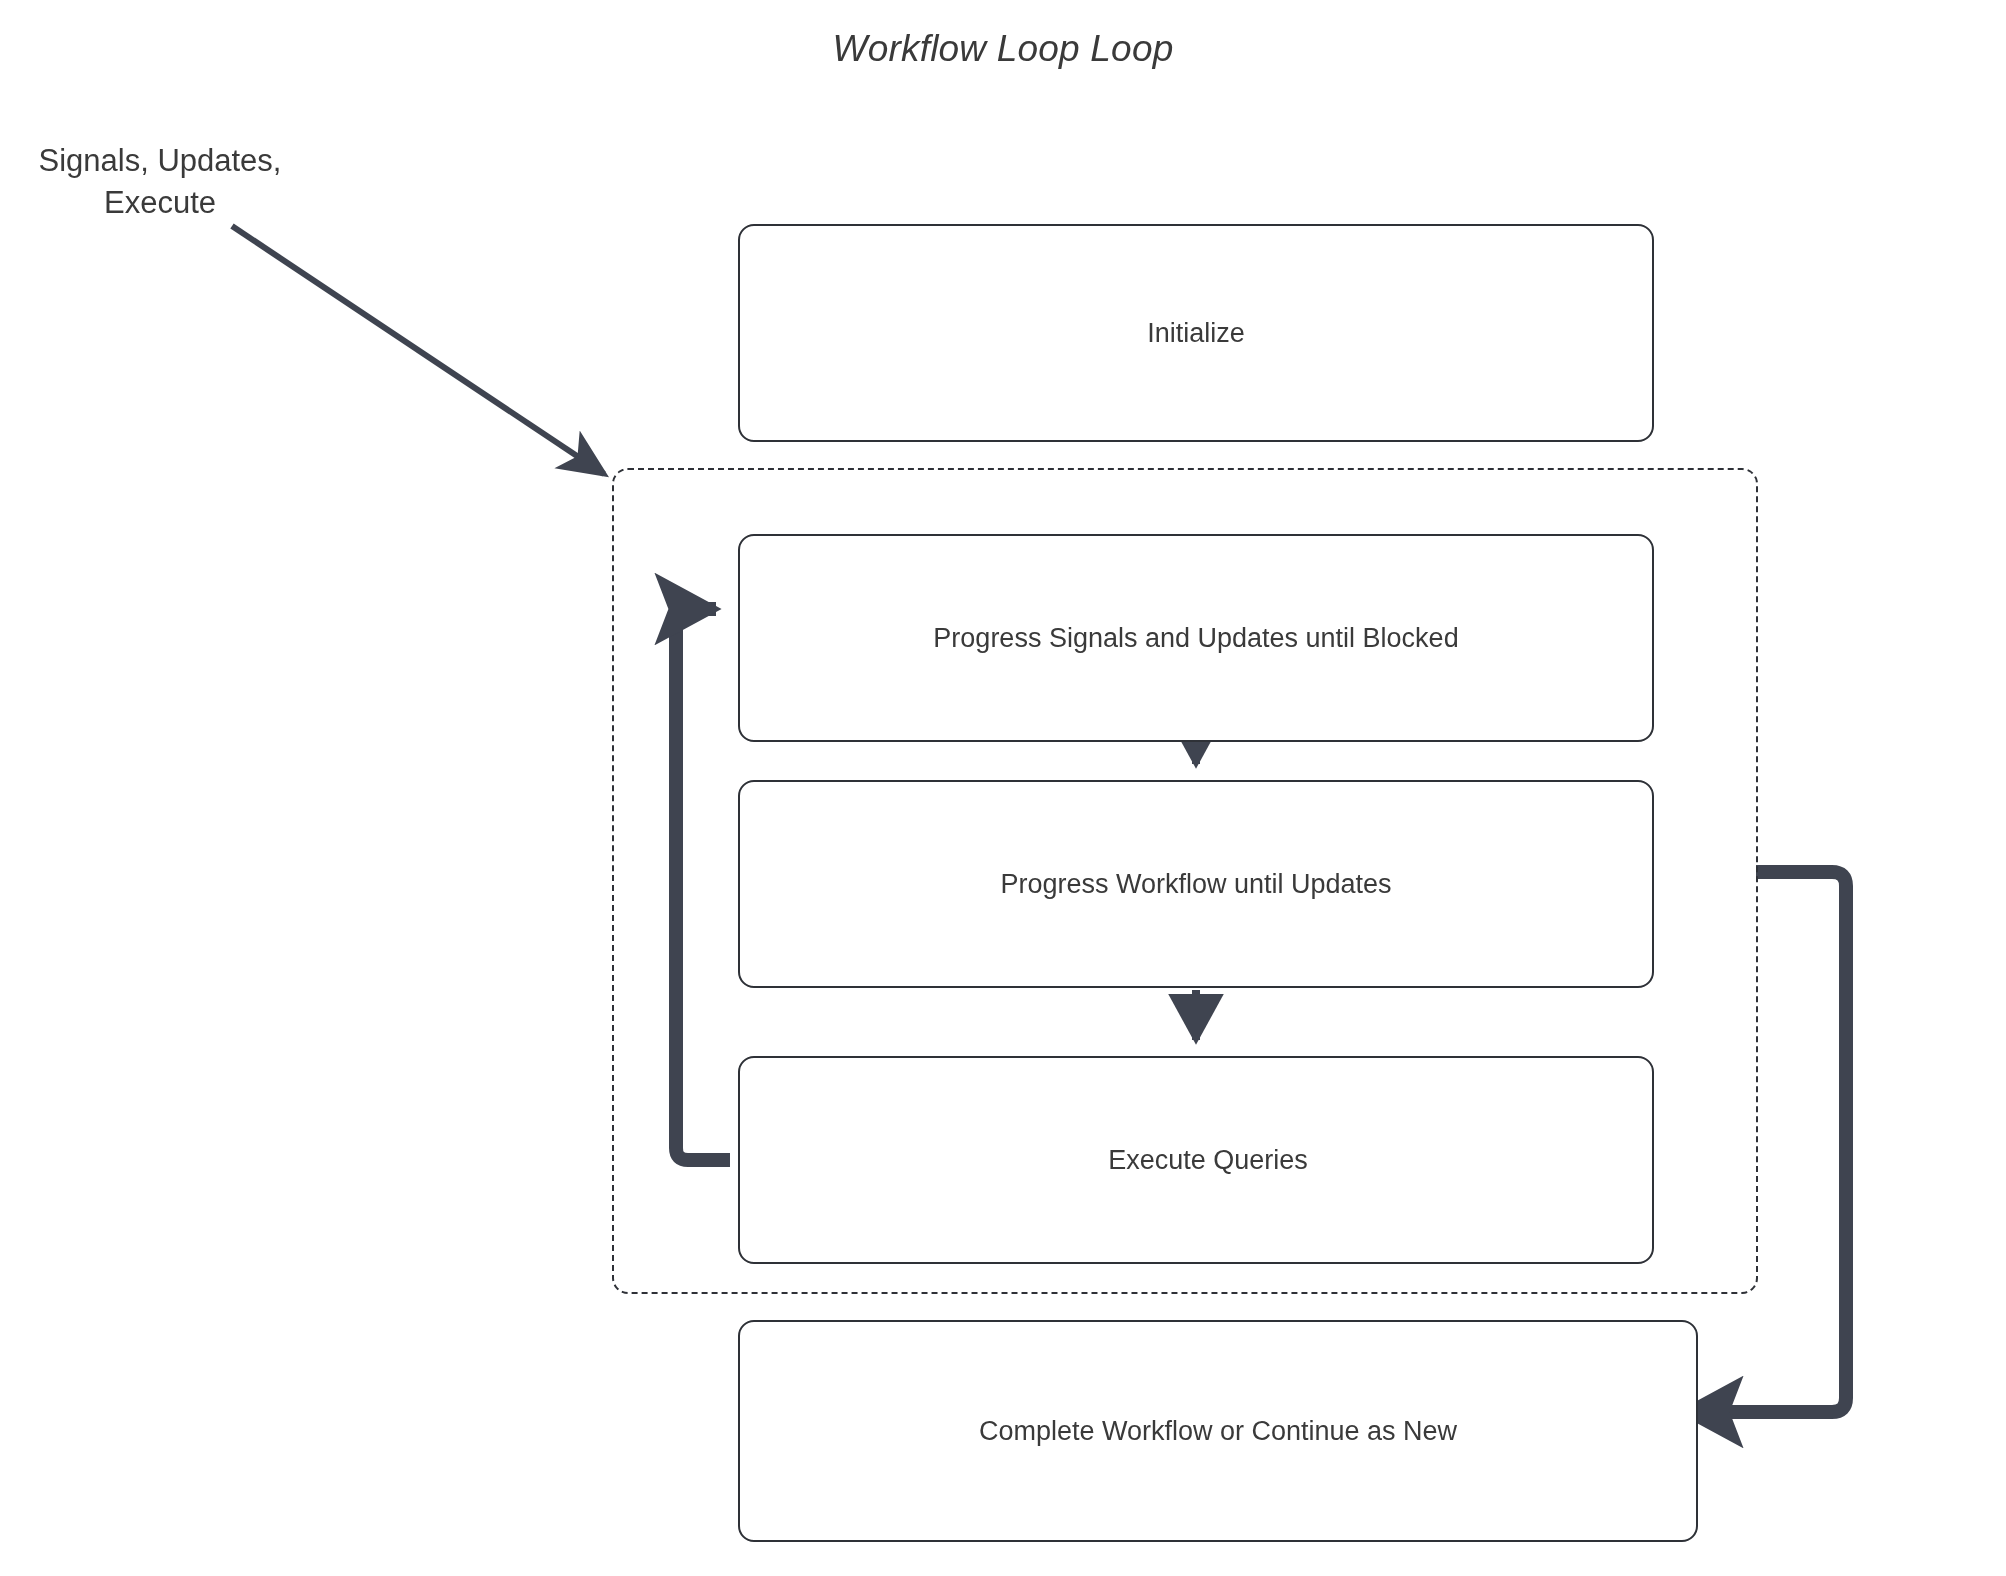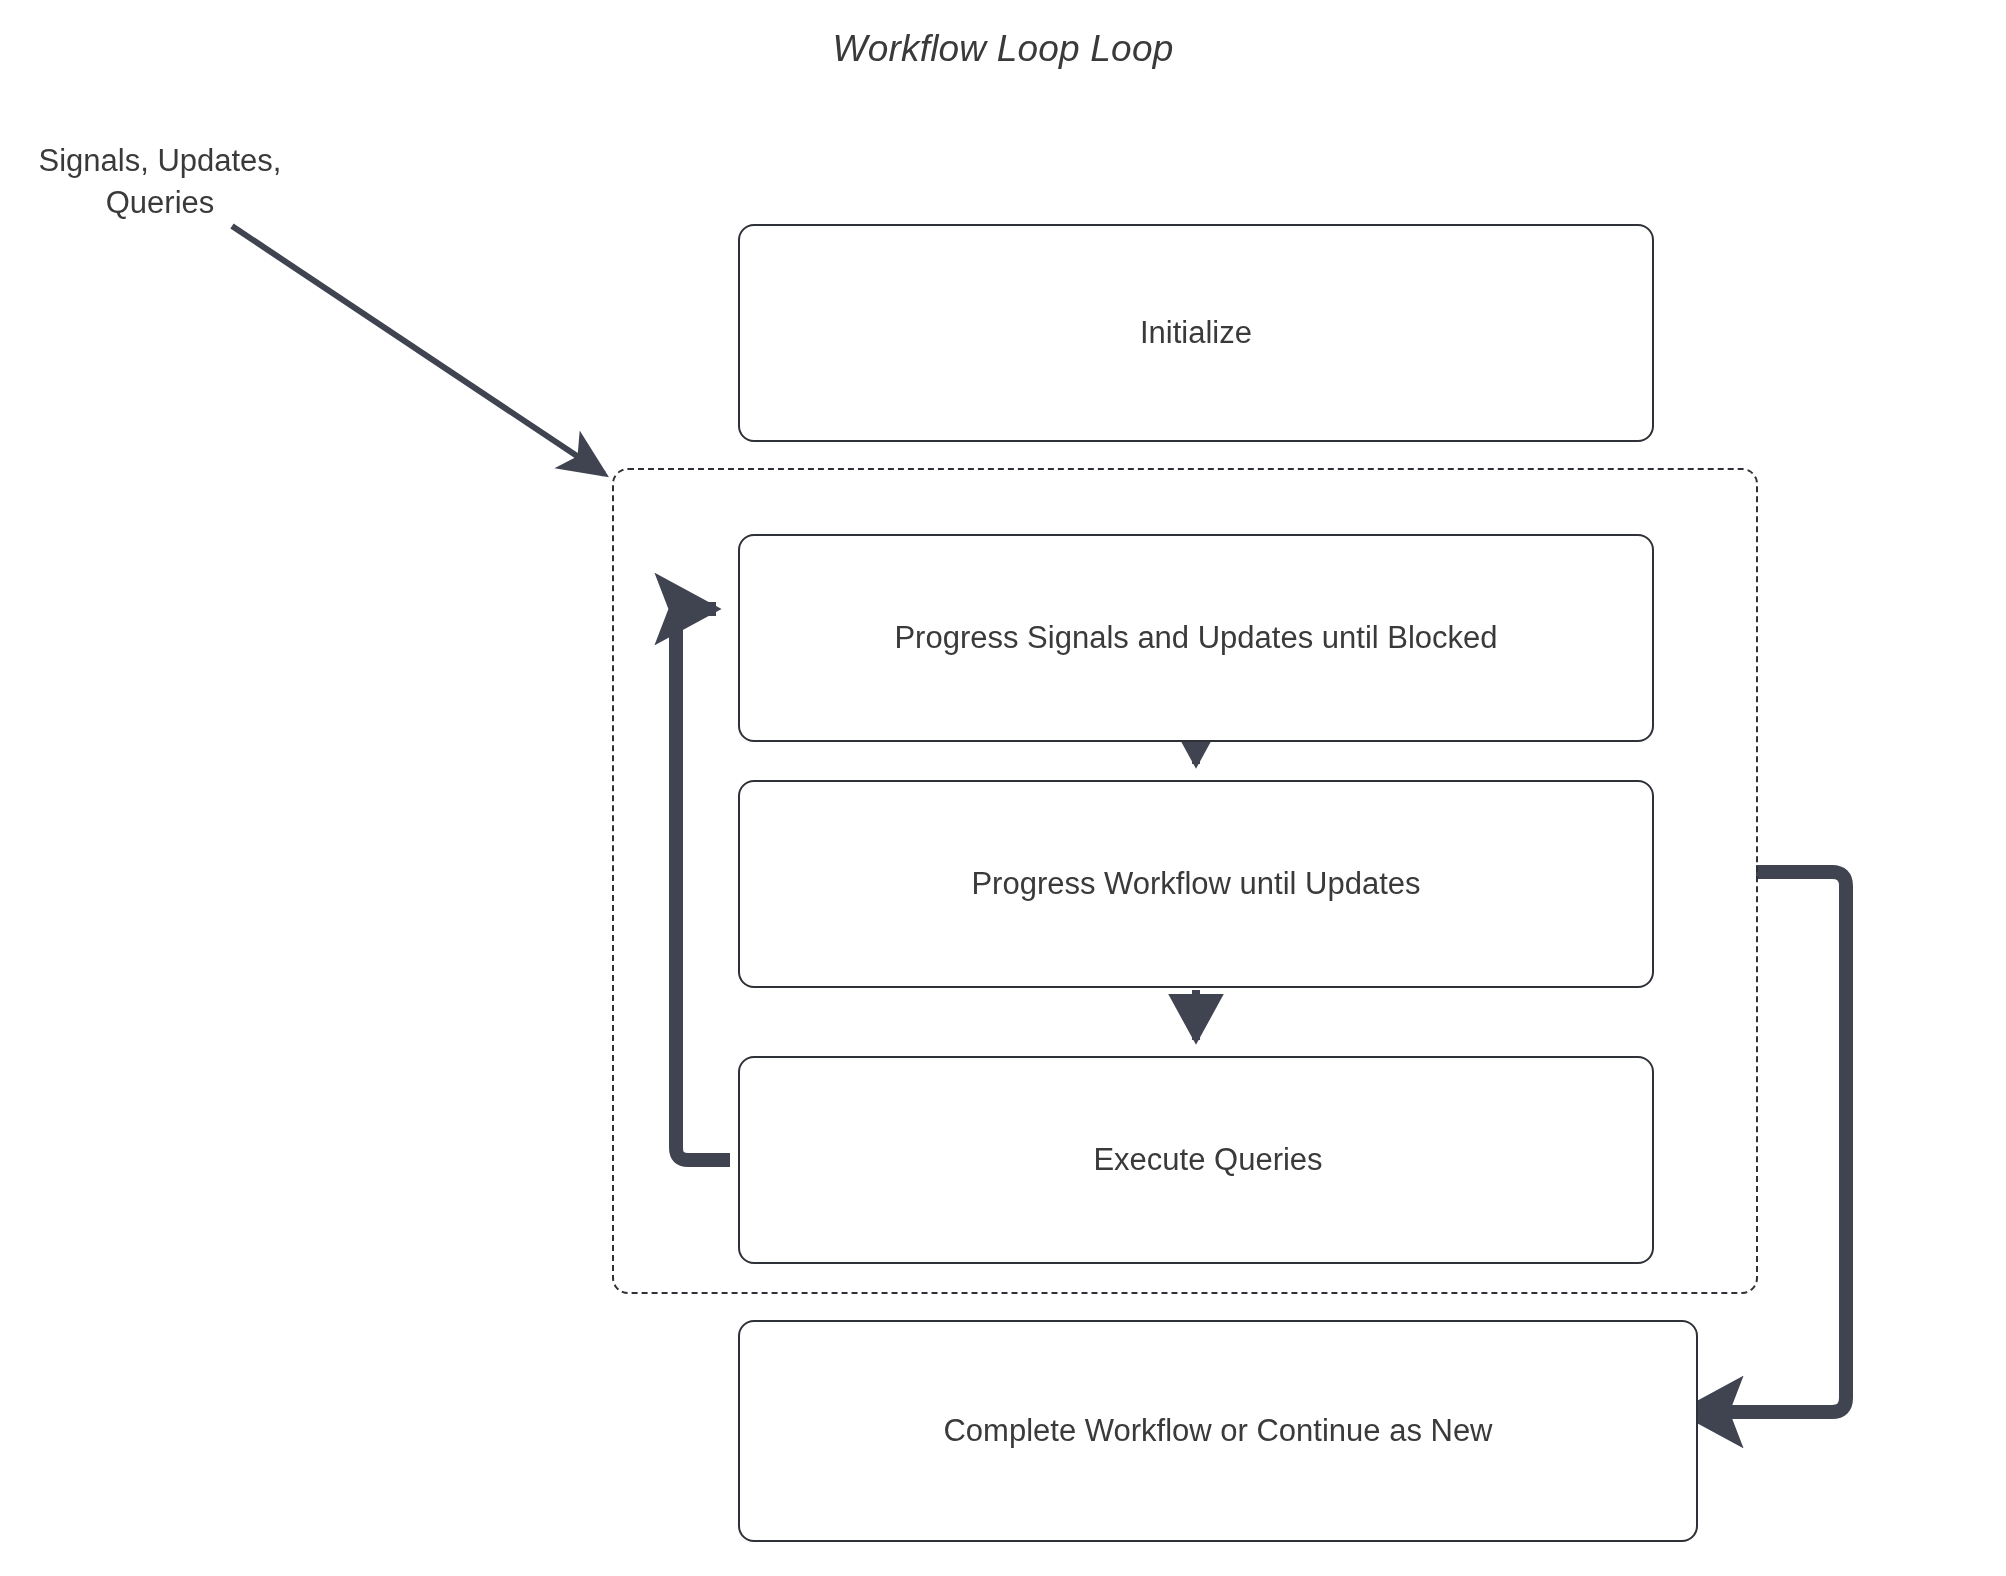--- a/index.html
+++ b/index.html
@@ -52,21 +52,21 @@
   }
   .node {
     position: absolute;
     box-sizing: border-box;
     border: 2px solid #2e3137;
     border-radius: 16px;
     background: #ffffff;
     display: flex;
     align-items: center;
     justify-content: center;
-    font-size: 31px;
+    font-size: 27px;
     color: #3a3a3a;
     text-align: center;
   }
   .group-box {
     position: absolute;
     box-sizing: border-box;
     border: 2px dashed #2e3137;
     border-radius: 16px;
     background: transparent;
   }
@@ -78,21 +78,21 @@
   #group-loop { left: 612px; top: 468px; width: 1146px; height: 826px; }
 </style>
 </head>
 <body>
 
 <div id="canvas">
 
   <div class="diagram-title">Workflow Loop Loop</div>
 
   <div class="ext-label">Signals, Updates,
-Queries</div>
+Execute</div>
 
   <svg id="edges" viewBox="0 0 2006 1576" width="2006" height="1576">
     <defs>
       <marker id="arrow-thin" markerWidth="9" markerHeight="9" refX="7.4" refY="4.5" orient="auto" markerUnits="strokeWidth">
         <path d="M0,0.7 L8.4,4.5 L0,8.3 L2.1,4.5 Z" fill="#3f4450"></path>
       </marker>
       <marker id="arrow-down" markerWidth="7" markerHeight="7" refX="5.8" refY="3.5" orient="auto" markerUnits="strokeWidth">
         <path d="M0,0 L6.4,3.5 L0,7 Z" fill="#3f4450"></path>
       </marker>
       <marker id="arrow-thick" markerWidth="5.2" markerHeight="5.2" refX="4.4" refY="2.6" orient="auto" markerUnits="strokeWidth">

